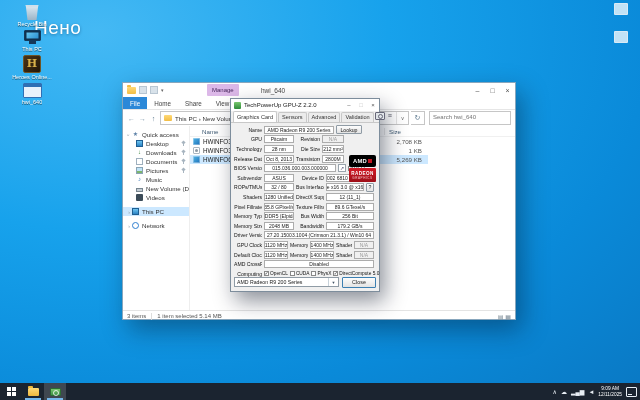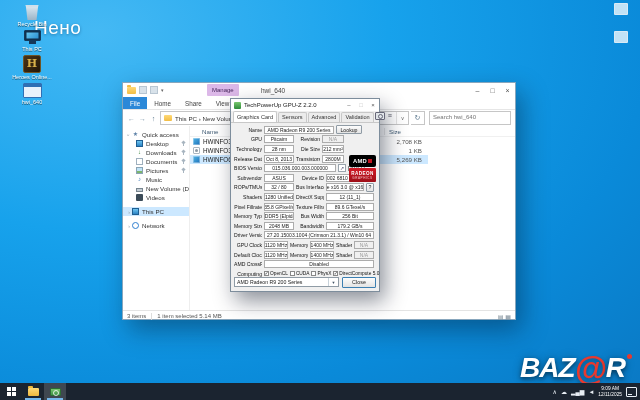--- a/index.html
+++ b/index.html
@@ -464,23 +464,20 @@
       </div>
     <div class="gz-bottom">
       <div class="gz-combo">
         <span class="gz-combo-text">AMD Radeon R9 200 Series</span>
         <span class="gz-combo-arrow">▼</span>
       </div>
       <div class="gz-close">Close</div>
     </div>
   </div>
 
-  <div id="watermark">
-    <span>BAZ</span><span class="at">@</span><span>R</span><span class="dot"></span>
-  </div>
 
   <div id="taskbar">
     <div class="tb-btn">
       <span class="win-logo">
           <span></span>
           <span></span>
           <span></span>
           <span></span>
         </span>
     </div>

